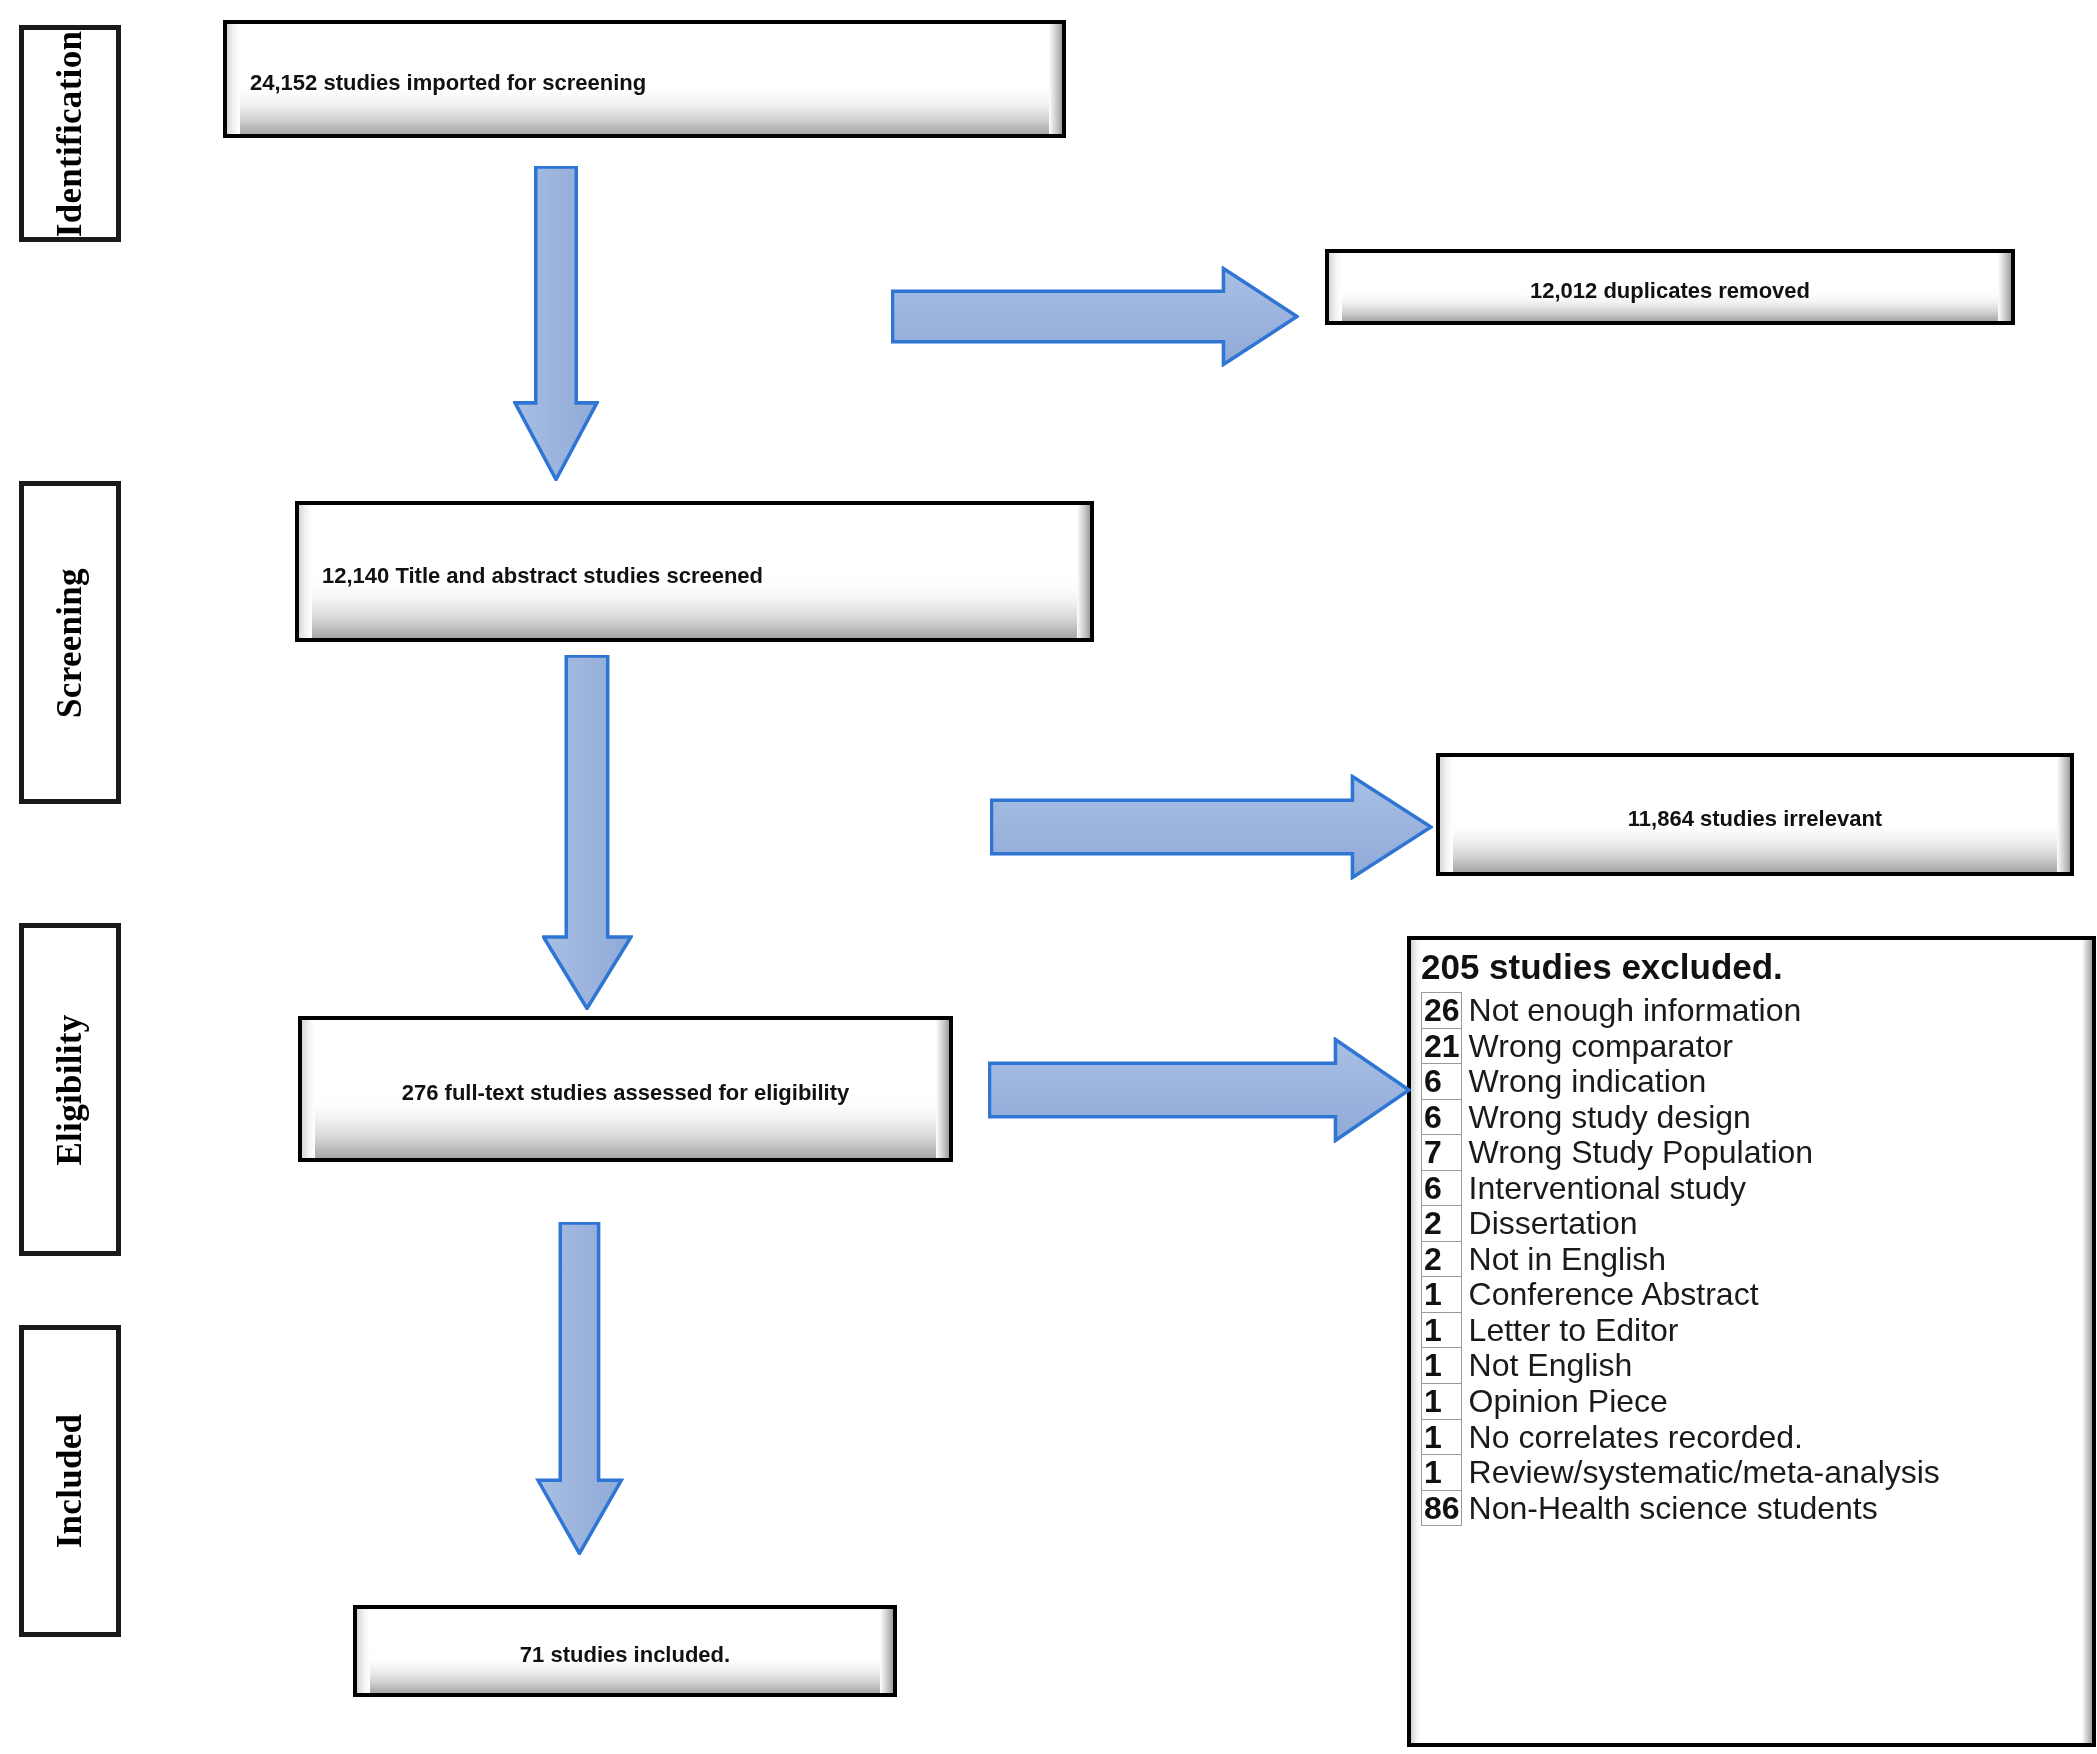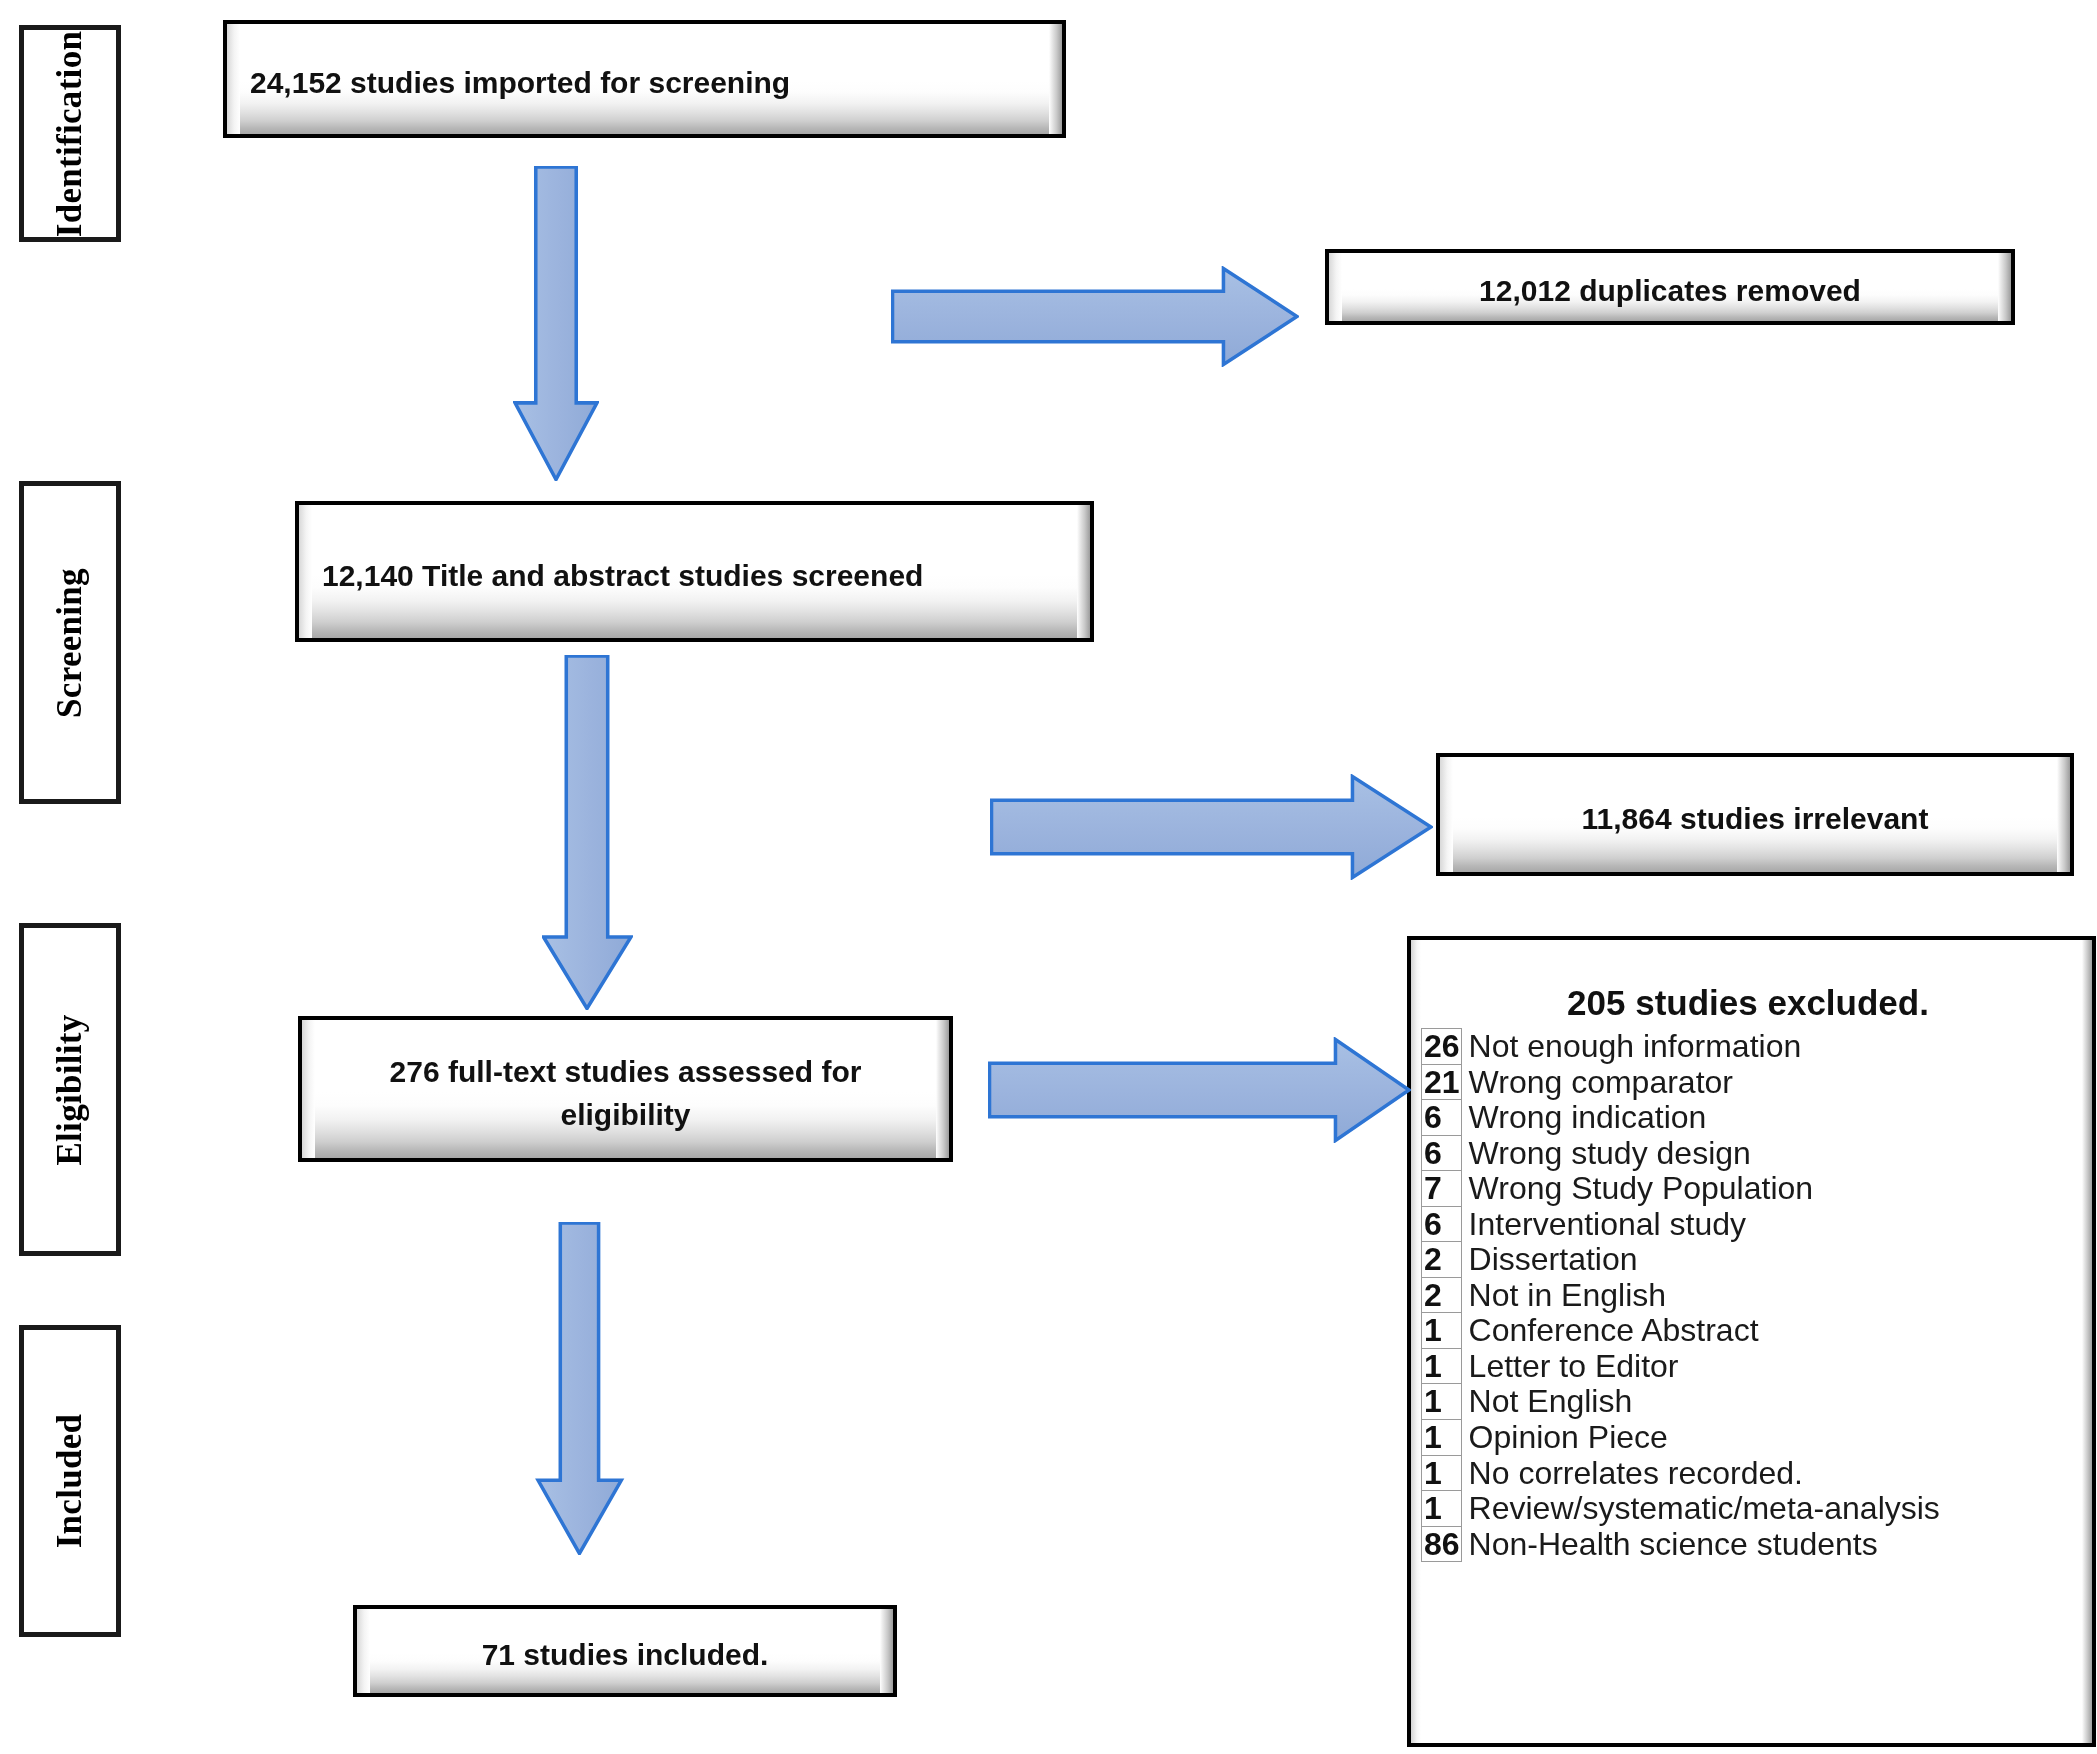--- a/index.html
+++ b/index.html
@@ -70,21 +70,21 @@
     right: 0; top: 0; bottom: 0;
     width: 13px;
     background: linear-gradient(to left, #9c9c9c 0%, #c8c8c8 40%, #f0f0f0 85%, #ffffff 100%);
     pointer-events: none;
   }
   .flow-text {
     position: relative;
     z-index: 2;
     font-family: "Liberation Sans", sans-serif;
     font-weight: bold;
-    font-size: 30px;
+    font-size: 22px;
     line-height: 1.45;
     color: #111111;
     padding: 0 23px;
     margin-top: 8px;
   }
   .fb-inner {
     position: relative;
     z-index: 2;
     width: 100%;
     height: 100%;
@@ -125,29 +125,27 @@
     pointer-events: none;
   }
   #exclusion-inner {
     position: relative;
     z-index: 2;
     padding: 9px 10px 3px 10px;
     height: 100%;
     box-sizing: border-box;
   }
   #exclusion-title {
-    text-align: center;
     font-family: "Liberation Sans", sans-serif;
     font-weight: bold;
     font-size: 35px;
     color: #111111;
     line-height: 1.0;
     margin-bottom: 8px;
     padding-right: 7px;
-    margin-top: 36px;
   }
   #exclusion-list {
     display: table;
     border-collapse: collapse;
     width: 100%;
   }
   .exc-row {
     display: table-row;
   }
   .exc-count {

